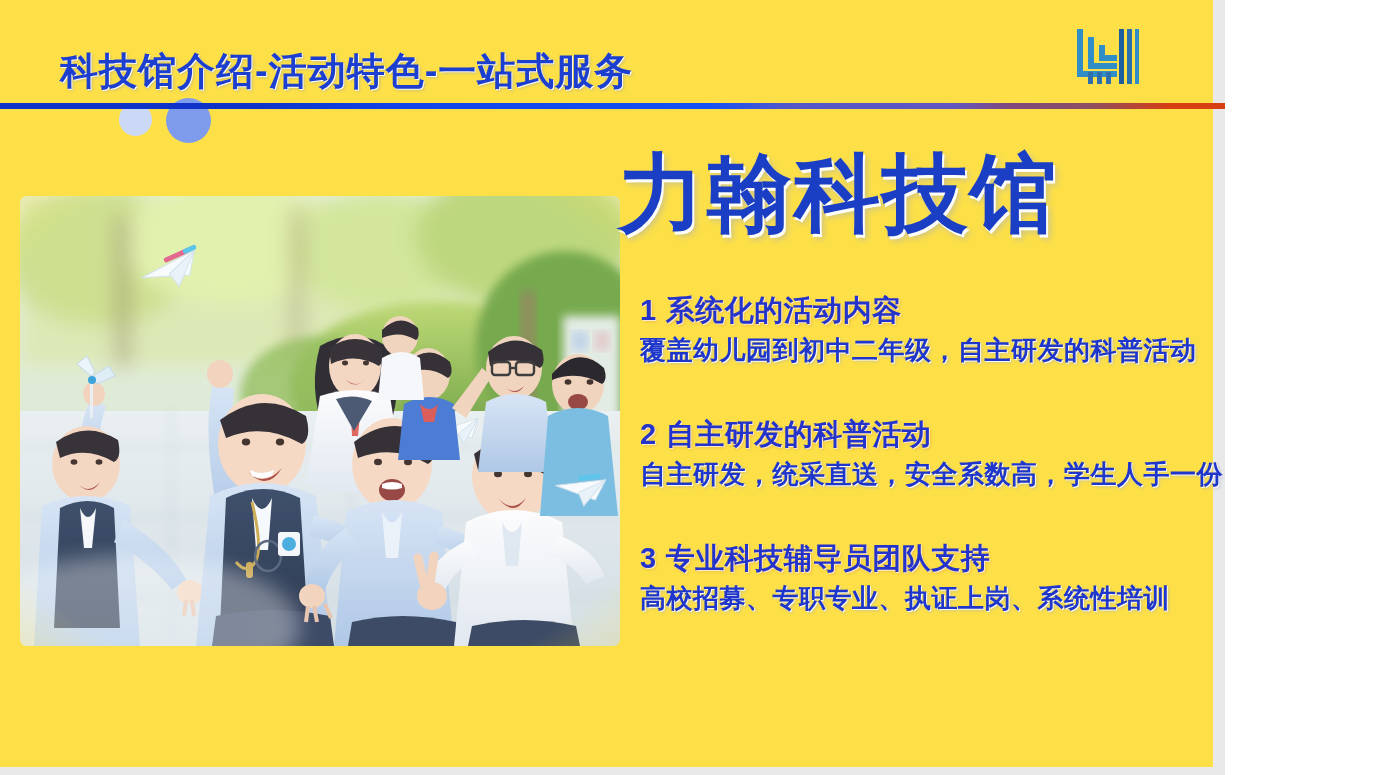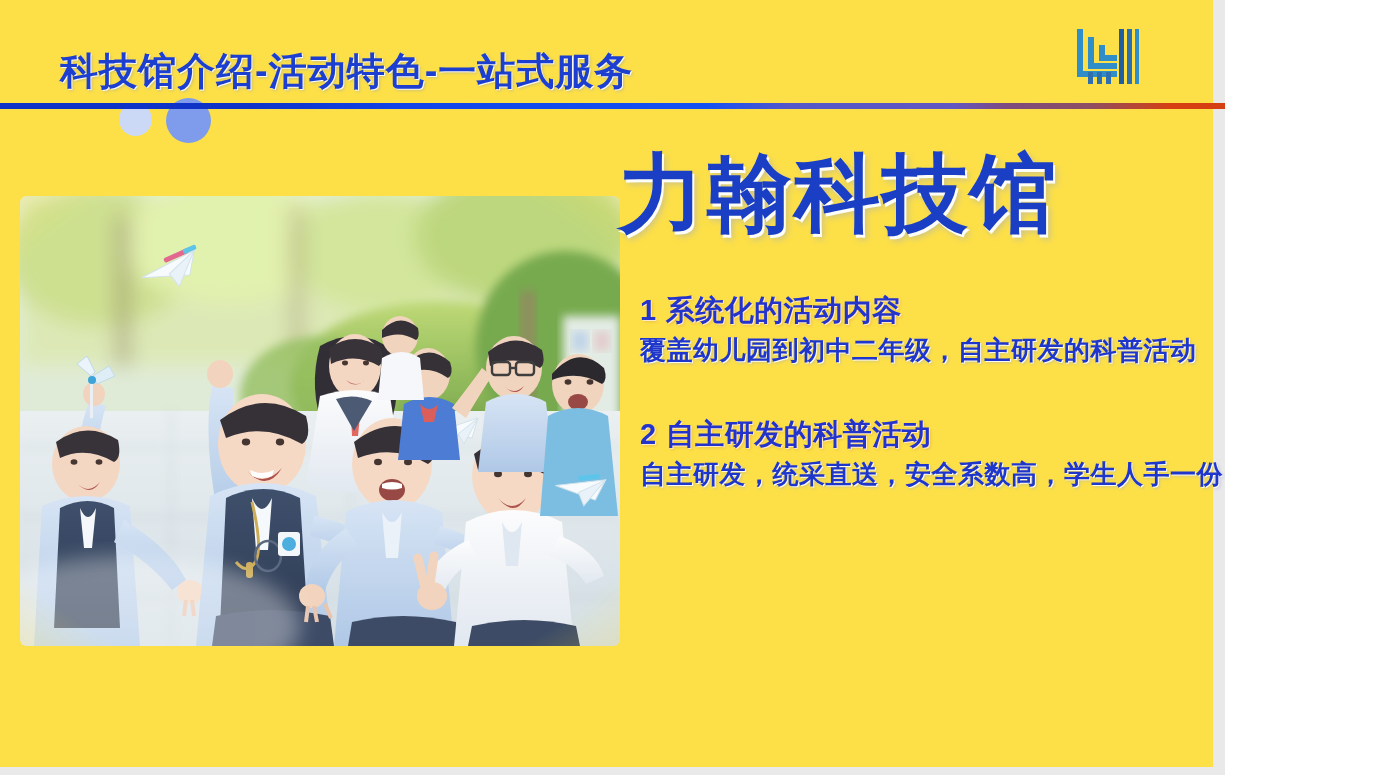--- a/index.html
+++ b/index.html
@@ -445,19 +445,25 @@
       <div class="point-body">覆盖幼儿园到初中二年级，自主研发的科普活动</div>
     </div>
 
     <div class="point">
       <div class="point-head">
         <span class="num">2</span><span>自主研发的科普活动</span>
       </div>
       <div class="point-body">自主研发，统采直送，安全系数高，学生人手一份</div>
     </div>
 
+    <div class="point">
+      <div class="point-head">
+        <span class="num">3</span><span>专业科技辅导员团队支持</span>
+      </div>
+      <div class="point-body">高校招募、专职专业、执证上岗、系统性培训</div>
+    </div>
 
   </div>
 
   <div class="page-edge-right"></div>
   <div class="page-edge-bottom"></div>
 
 </div>
 
 </body></html>

